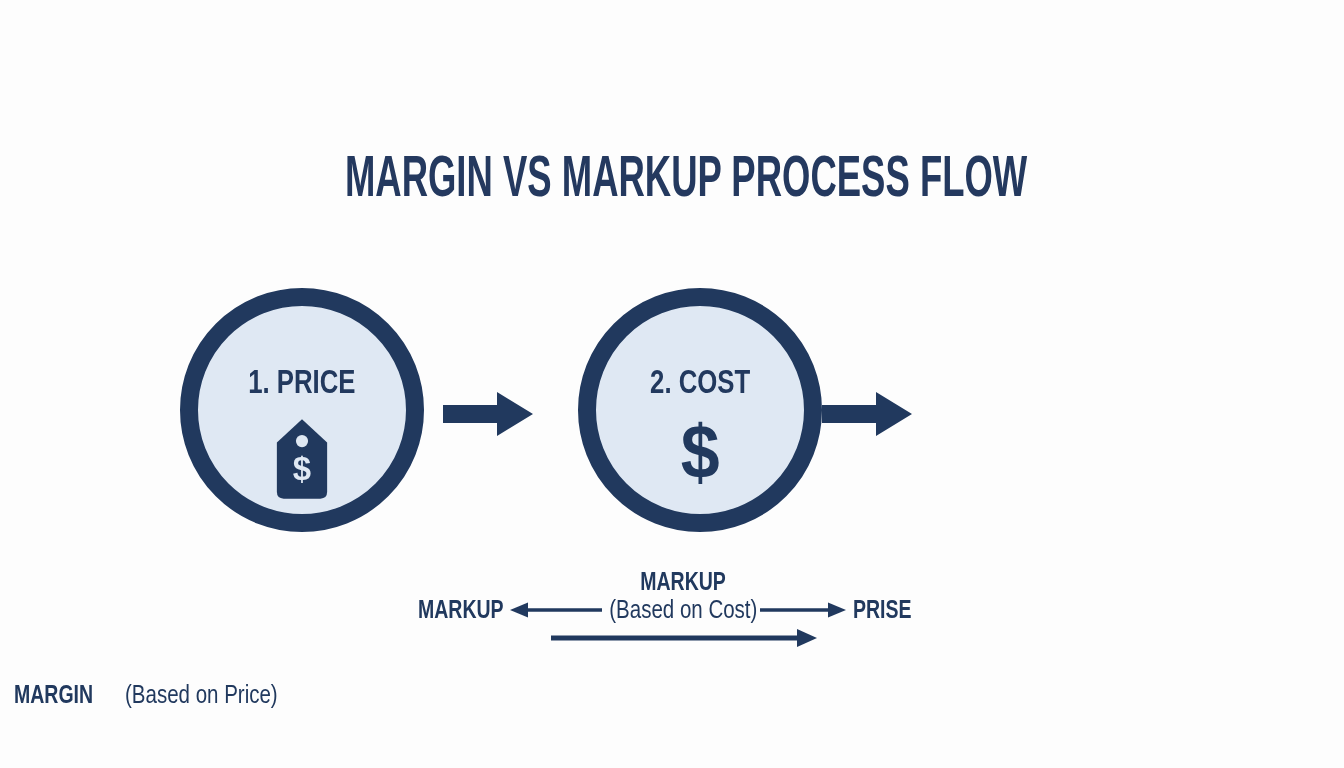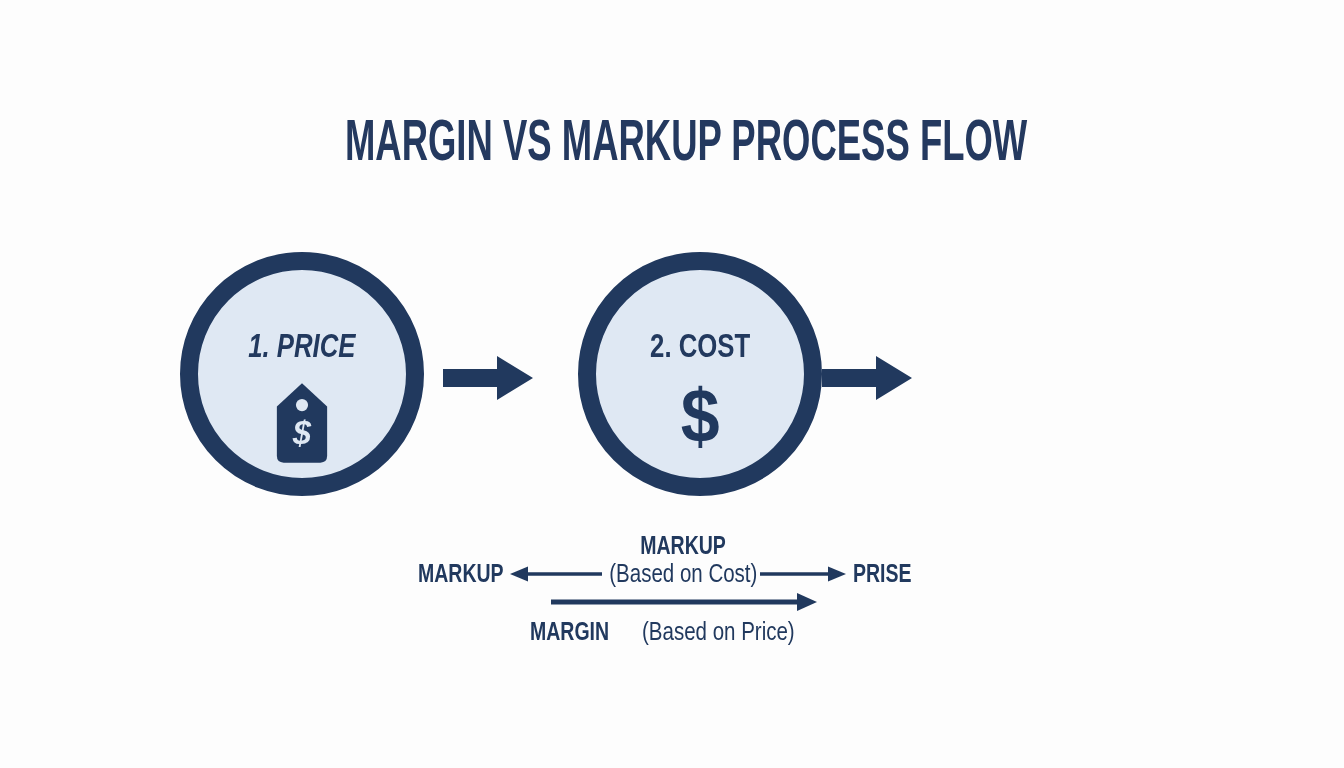--- a/index.html
+++ b/index.html
@@ -3,42 +3,42 @@
 <meta charset="utf-8">
 <style>
   * { margin: 0; padding: 0; box-sizing: border-box; }
   html, body { width: 1344px; height: 768px; overflow: hidden; }
   body {
     background: #fdfdfd;
     font-family: "Liberation Sans", "DejaVu Sans", sans-serif;
     position: relative;
     color: #21395e;
   }
-  .canvas { position: absolute; inset: 0; }
+  .canvas { position: absolute; inset: 0; margin-top: 36px; }
 
   
   .title-row {
     position: absolute; top: 112px; left: 14px; width: 100%;
     display: flex; justify-content: center;
   }
   .title-text {
     font-size: 57px; font-weight: 700; line-height: 1.0;
     white-space: nowrap; display: inline-block;
     transform: scaleX(0.64); transform-origin: center;
     letter-spacing: 0px; color: #24395f;
   }
 
   
   .circle {
     position: absolute; top: 252px; width: 244px; height: 244px;
     border: 18px solid #21395e; border-radius: 50%;
     background: #dfe8f3;
     display: flex; flex-direction: column; align-items: center;
   }
-  .circle.c1 { left: 180px; font-style: italic; }
+  .circle.c1 { left: 180px; }
   .circle.c2 { left: 578px; }
   .circle.c3 { left: 927px; }
 
   .circle-label {
     font-weight: 700; white-space: nowrap; display: inline-block;
     transform: scaleX(0.78); transform-origin: center;
     color: #22395e;
   }
   .c1 .circle-label, .c2 .circle-label { font-size: 33px; line-height: 36px; margin-top: 58px; }
   .c3 .circle-label { font-size: 27px; line-height: 32px; margin-top: 66px; transform: scaleX(0.76); }
@@ -63,21 +63,21 @@
   }
   .bold-cond.center-origin { transform-origin: center; }
   .reg-cond {
     font-size: 25px; font-weight: 400; display: inline-block;
     transform: scaleX(0.82); transform-origin: center; line-height: 28px;
   }
   .left-markup  { left: 418px; top: 559px; }
   .prise        { left: 853px; top: 559px; }
   .center-line1 { left: 23px; right: 0; top: 531px; text-align: center; }
   .center-line2 { left: 23px; right: 0; top: 559px; text-align: center; text-decoration: underline; }
-  .bottom-line  { left: 14px; right: 0; top: 617px; text-align: center; }
+  .bottom-line  { left: 14px; right: 0; top: 644px; }
   .bottom-line .reg-cond { transform-origin: left center; margin-left: 6px; }
 
   .small-arrow { position: absolute; top: 565px; height: 18px; }
   .small-arrow.left  { left: 510px; width: 92px; }
   .small-arrow.right { left: 760px; width: 86px; }
   .long-arrow { position: absolute; left: 551px; top: 592px; width: 266px; height: 20px; }
 
   svg { display: block; }
 </style>
 </head>

